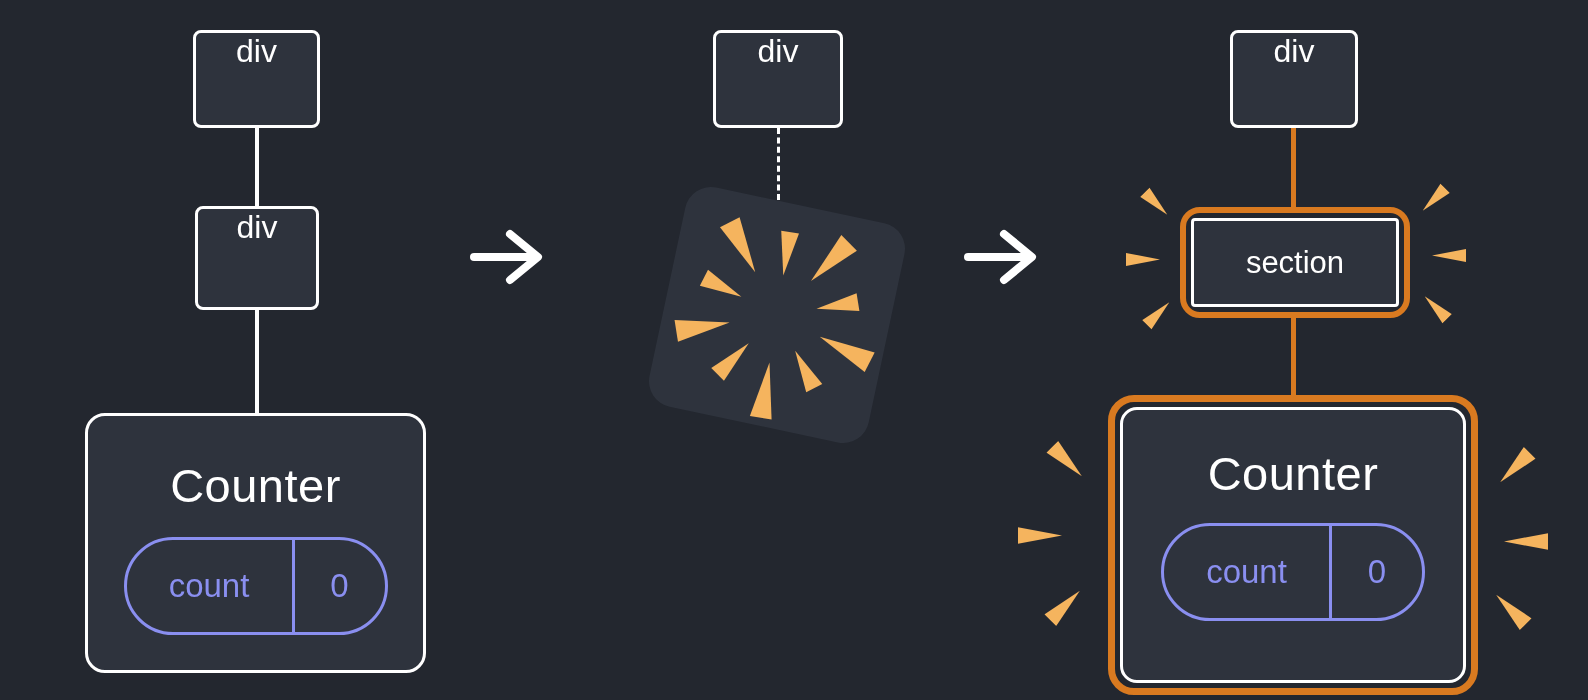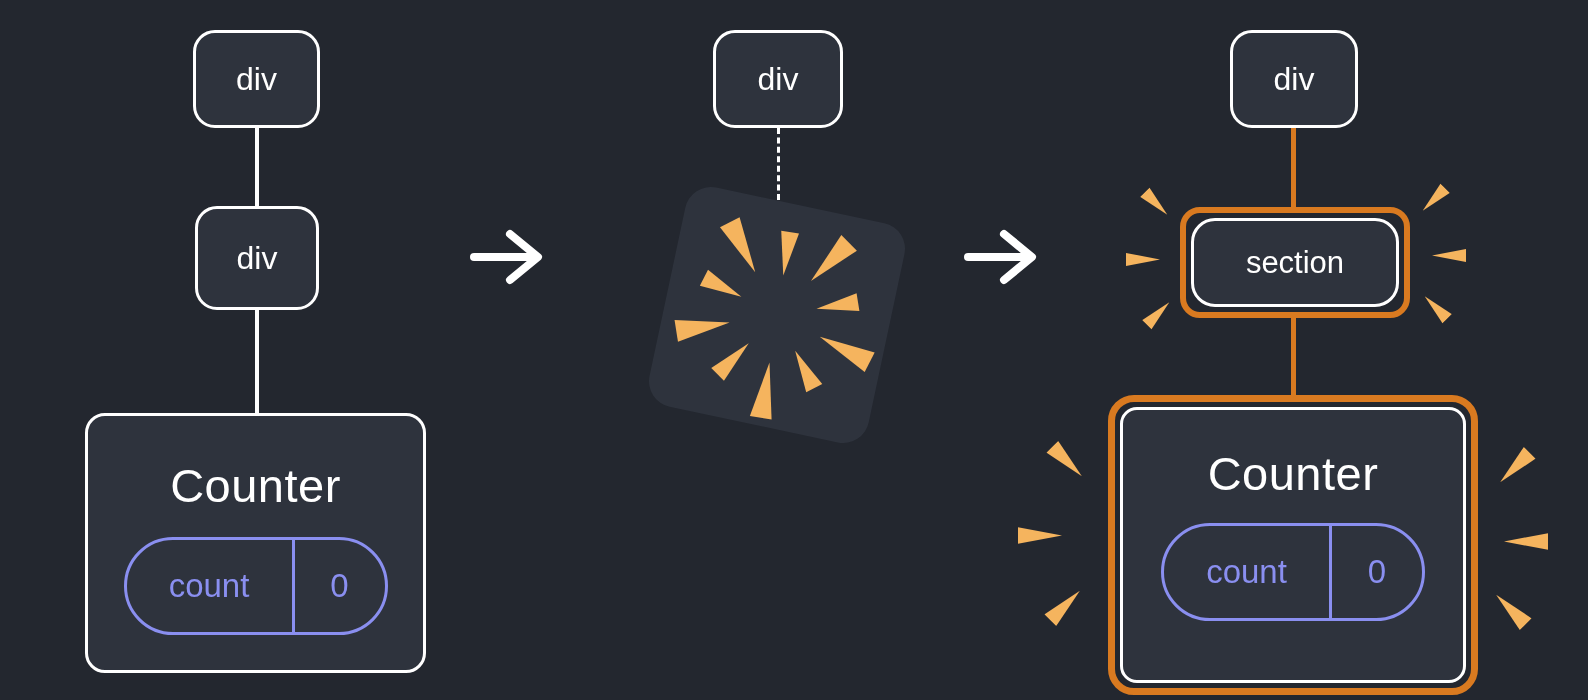--- a/index.html
+++ b/index.html
@@ -10,23 +10,23 @@
     background: var(--background, #23272f);
     overflow: hidden;
     font-family: "Liberation Sans", sans-serif;
     color: var(--text, #ffffff);
   }
   .node {
     position: absolute;
     box-sizing: border-box;
     background: var(--node-fill, #2e333d);
     border: 3px solid var(--node-border, #ffffff);
-    border-radius: 22px;
-    display: flex;
-    align-items: center;
+    border-radius: 8px;
+    display: flex;
+    align-items: flex-start;
     justify-content: center;
     font-size: 32px;
     color: var(--text, #ffffff);
   }
   .conn {
     position: absolute;
     background: var(--node-border, #ffffff);
   }
   .conn.orange { background: var(--highlight, #d97a20); }
   .conn.dashed {
@@ -78,21 +78,21 @@
     border-radius: 20px;
     background: var(--background, #23272f);
     padding: 5px;
   }
   .hl-wrap .inner {
     box-sizing: border-box;
     width: 100%;
     height: 100%;
     background: var(--node-fill, #2e333d);
     border: 3px solid var(--node-border, #ffffff);
-    border-radius: 24px;
+    border-radius: 4px;
     display: flex;
     align-items: center;
     justify-content: center;
     font-size: 31px;
   }
   .hl-wrap.big { border-width: 7px; border-radius: 26px; }
   .hl-wrap.big .inner {
     border-radius: 17px;
     flex-direction: column;
     justify-content: flex-start;

